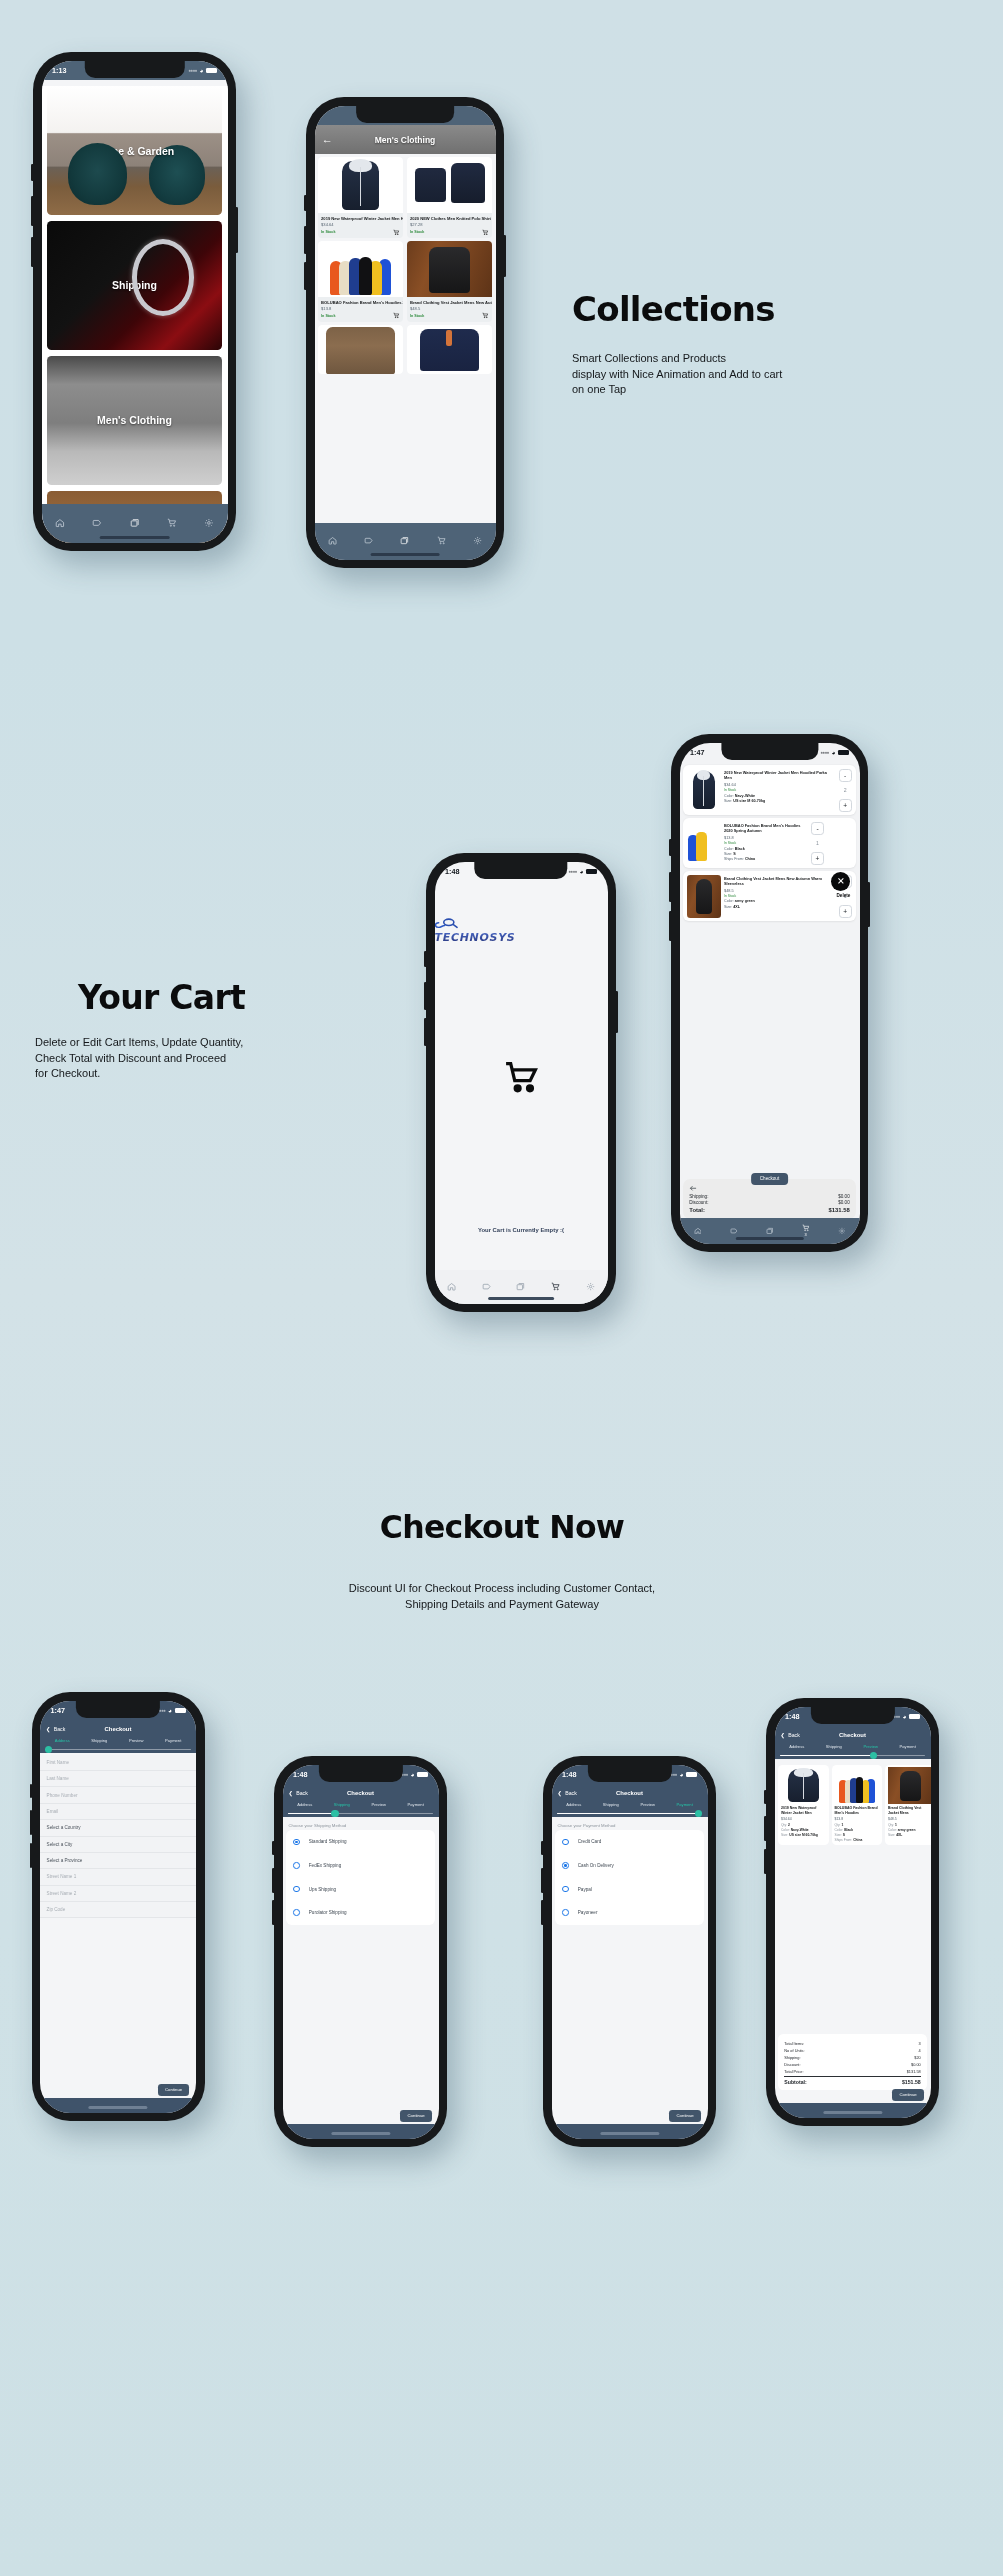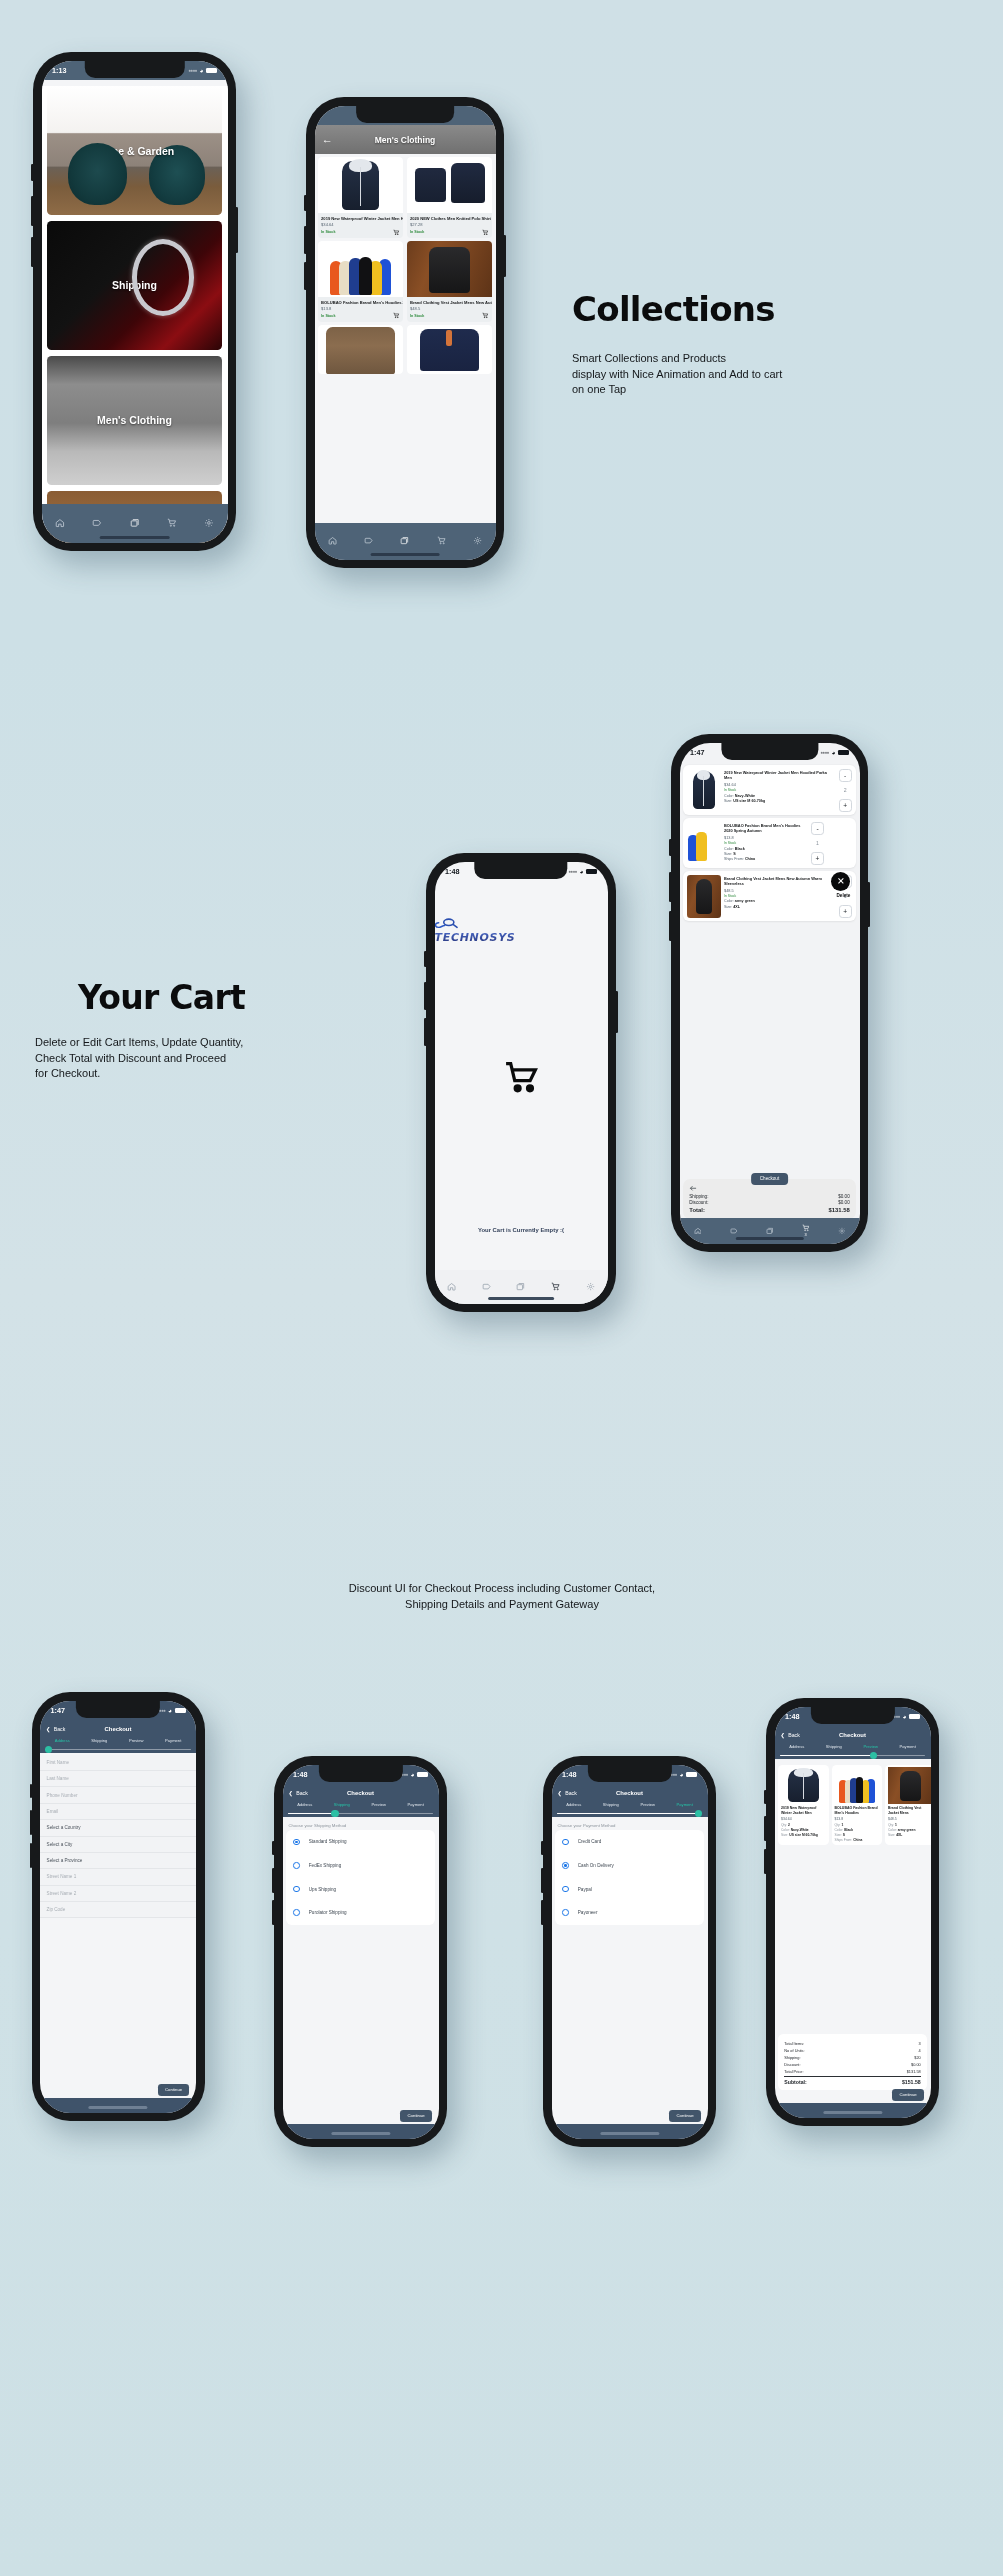--- a/index.html
+++ b/index.html
@@ -605,20 +605,21 @@
             <svg width="7.9" height="7.9" viewBox="0 0 24 24" fill="none" stroke="currentColor" stroke-width="1.8">
               <circle cx="12" cy="12" r="3.2"></circle>
               <path d="M12 2.5v3M12 18.5v3M2.5 12h3M18.5 12h3M5.2 5.2l2.1 2.1M16.7 16.7l2.1 2.1M18.8 5.2l-2.1 2.1M7.3 16.7l-2.1 2.1"></path>
             </svg>
           </div>
       </div>
       <div class="home-ind" style="background:#2c3a4b;"></div>
     </div>
   </div>
 
+  <div class="sect-title" style="left:0; right:0; top:1509px; text-align:center; font-size:31.5px;">Checkout Now</div>
   <div class="sect-body" style="left:0; right:0; top:1581px; text-align:center; font-size:11px; white-space:pre-line;">Discount UI for Checkout Process including Customer Contact,
 Shipping Details and Payment Gateway</div>
 
   <div class="phone" style="left:31.5px; top:1692px; width:173px; height:429px;">
     <div class="side-btn" style="left:-2px; top:92px; width:2.6px; height:14.4px;"></div>
     <div class="side-btn" style="left:-2px; top:118px; width:2.6px; height:25px;"></div>
     <div class="side-btn" style="left:-2px; top:151px; width:2.6px; height:25px;"></div>
     <div class="screen" style="background:#f4f5f7;">
       <div class="notch"></div>
       <div class="co-head">

